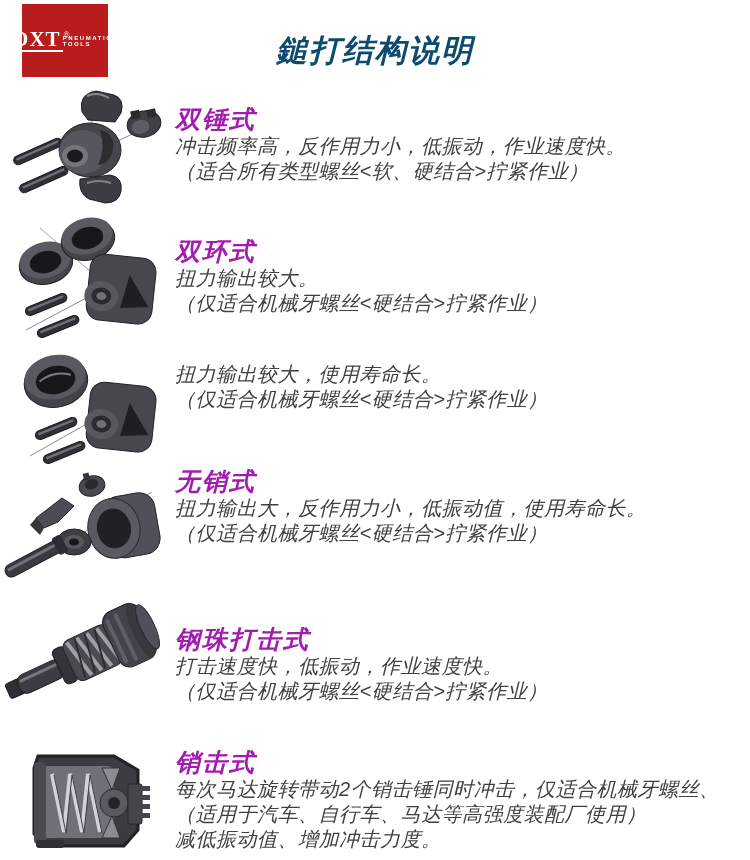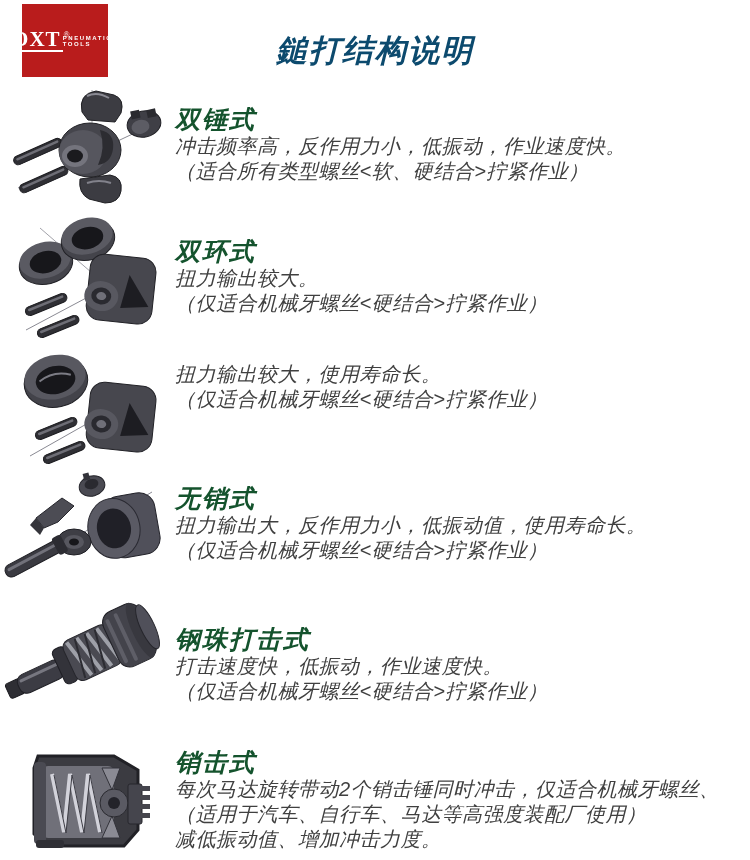--- a/index.html
+++ b/index.html
@@ -15,21 +15,21 @@
   .logo-sub{font-size:6px;letter-spacing:1.6px;margin-top:1.5px;font-weight:bold;}
   .logo-cn{font-family:Liberation Sans, sans-serif;font-size:17px;font-weight:bold;letter-spacing:5px;
         margin-top:3px;text-indent:5px;margin-left:13px;}
 
   
   .title{position:absolute;top:30px;left:50%;transform:translateX(-50%);white-space:nowrap;
         font-size:31px;font-weight:bold;font-style:italic;color:#0c4a6e;letter-spacing:2px;}
 
   
   .section{position:absolute;left:175px;width:565px;}
-  .sec-heading{font-size:25px;font-weight:bold;font-style:italic;color:#14532d;
+  .sec-heading{font-size:25px;font-weight:bold;font-style:italic;color:#a21caf;
         line-height:30px;letter-spacing:2px;}
   .sec-line{font-size:20px;font-style:italic;color:#404040;line-height:25px;letter-spacing:0.5px;}
 
   .diagram{position:absolute;}
 </style>
 </head>
 <body>
 
 <div class="page">
 
@@ -195,21 +195,21 @@
     <div class="sec-heading">双环式</div>
     <div class="sec-line">扭力输出较大。</div>
     <div class="sec-line">（仅适合机械牙螺丝&lt;硬结合&gt;拧紧作业）</div>
   </div>
 
   <div class="section" style="top:362px">
     <div class="sec-line">扭力输出较大，使用寿命长。</div>
     <div class="sec-line">（仅适合机械牙螺丝&lt;硬结合&gt;拧紧作业）</div>
   </div>
 
-  <div class="section" style="top:483px">
+  <div class="section" style="top:466px">
     <div class="sec-heading">无销式</div>
     <div class="sec-line">扭力输出大，反作用力小，低振动值，使用寿命长。</div>
     <div class="sec-line">（仅适合机械牙螺丝&lt;硬结合&gt;拧紧作业）</div>
   </div>
 
   <div class="section" style="top:624px">
     <div class="sec-heading">钢珠打击式</div>
     <div class="sec-line">打击速度快，低振动，作业速度快。</div>
     <div class="sec-line">（仅适合机械牙螺丝&lt;硬结合&gt;拧紧作业）</div>
   </div>

